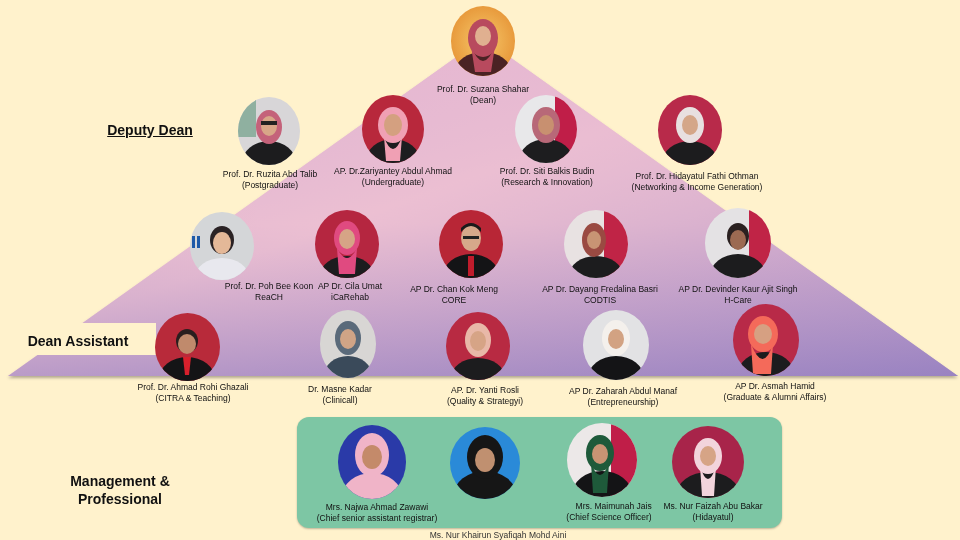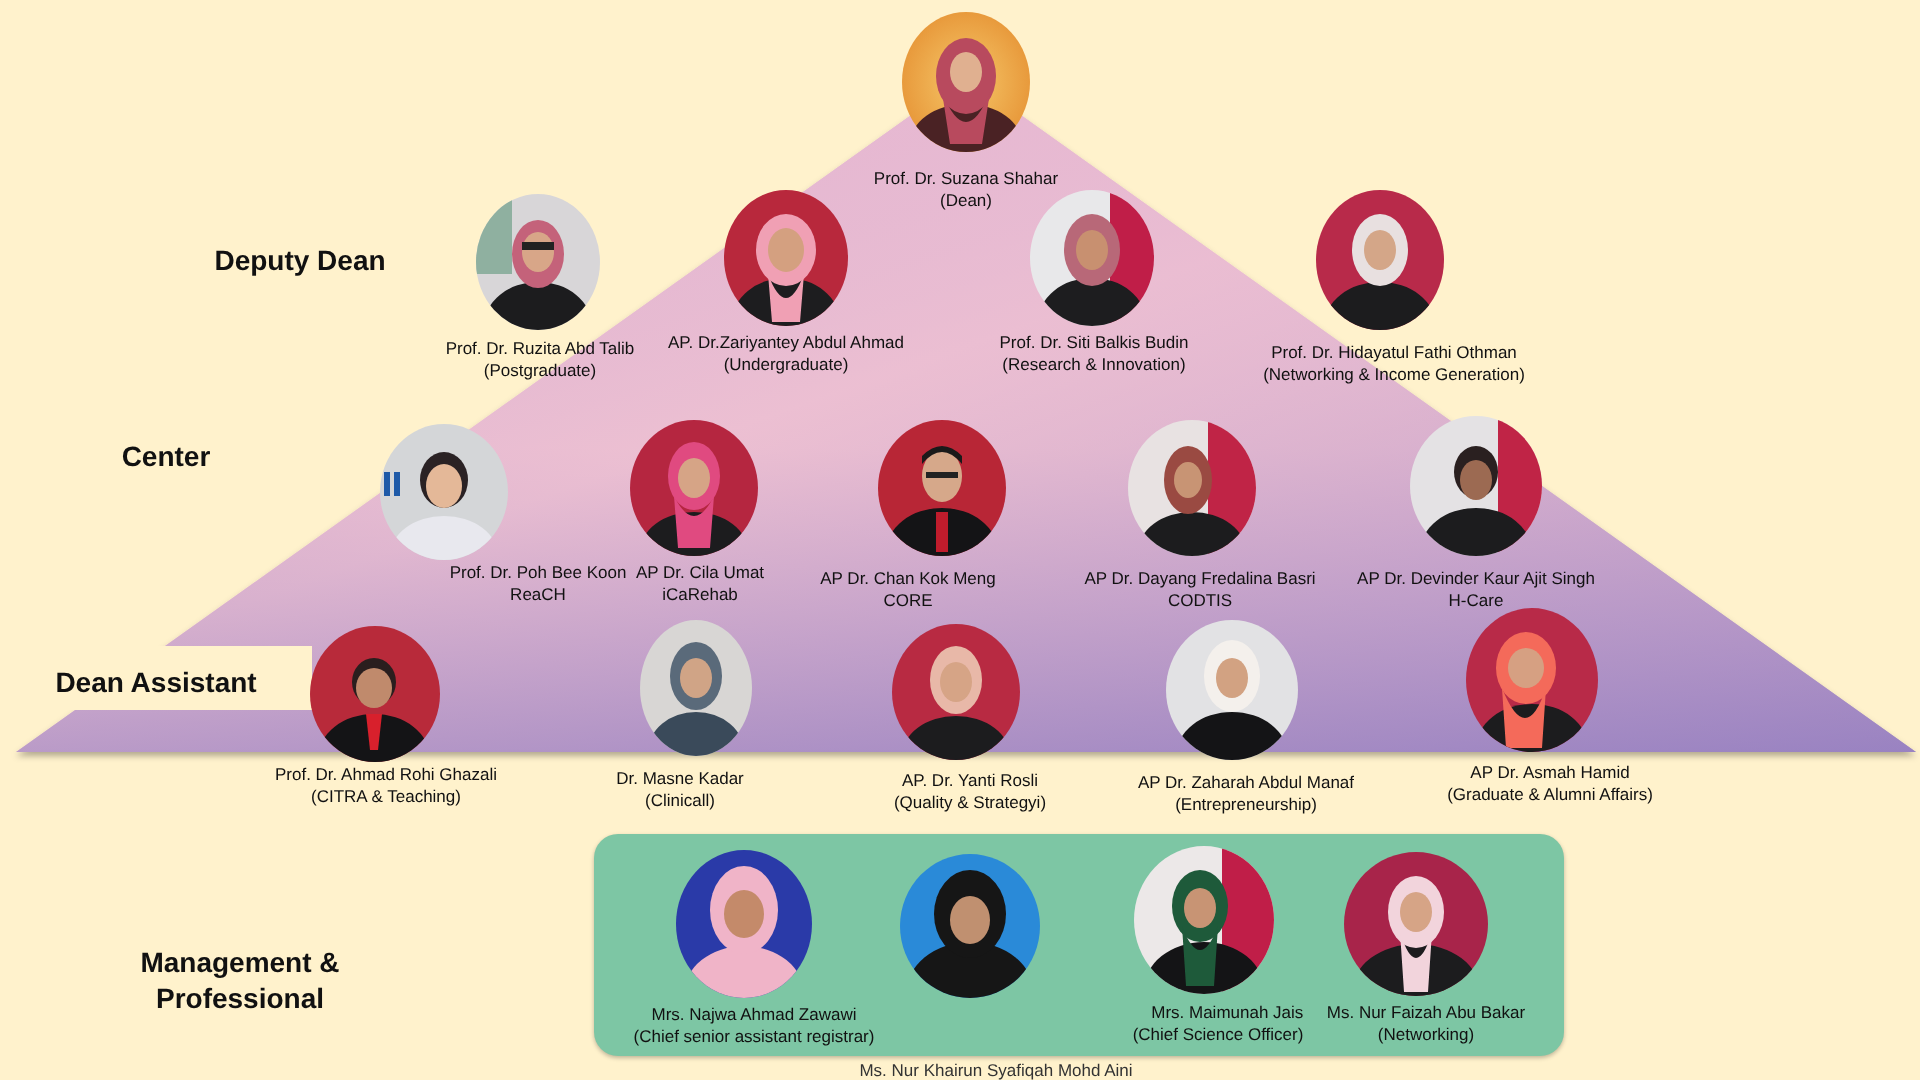--- a/index.html
+++ b/index.html
@@ -28,23 +28,22 @@
       <stop offset="1" stop-color="#9a84c2" stop-opacity="0.6"></stop>
     </linearGradient>
     <filter id="sh" x="-5%" y="-5%" width="110%" height="115%">
       <feDropShadow dx="0" dy="2" stdDeviation="1.5" flood-color="#000" flood-opacity="0.3"></feDropShadow>
     </filter>
   </defs>
   <polygon points="483,38 958,376 8,376" fill="url(#tg)" filter="url(#sh)"></polygon>
   <polygon points="483,38 958,376 8,376" fill="url(#tg2)"></polygon>
 </svg>
 
-<div class="level-label" style="left:100px;top:121px;width:100px;">Deputy Dean</div>
+<div class="level-label" style="left:100px;top:121px;width:100px;text-decoration:underline;">Deputy Dean</div>
 <div class="level-label" style="left:18px;top:219px;width:130px;">
-  <div>Center</div>
 </div>
 <div class="label-box"></div>
 <div class="level-label" style="left:20px;top:332px;width:116px;">Dean Assistant</div>
 <div class="level-label" style="left:30px;top:472px;width:180px;">Management &amp; Professional</div>
 
 <div class="mgmt-box"></div>
 
 <div class="photo" style="left:451px;top:6px;width:64px;height:70px;">
   <svg width="64" height="70" viewBox="0 0 64 70">
       <defs>
@@ -305,14 +304,14 @@
   <svg width="72" height="72">
       <rect width="72" height="72" fill="#a8244a"></rect>
       <ellipse cx="36" cy="70" rx="32" ry="24" fill="#1c1c1e"></ellipse>
       <ellipse cx="36" cy="30" rx="14" ry="18" fill="#f2d4dc"></ellipse>
       <ellipse cx="36" cy="30" rx="8" ry="10" fill="#d6a486"></ellipse>
       <path d="M28 40 Q36 66 44 40 L42 70 L30 70Z" fill="#f2d4dc"></path>
     </svg>
 </div>
 <div class="caption" style="left:713px;top:501px;">
   <div>Ms. Nur Faizah Abu Bakar</div>
-  <div>(Networking)</div>
+  <div>(Hidayatul)</div>
 </div>
 
 </body></html>

